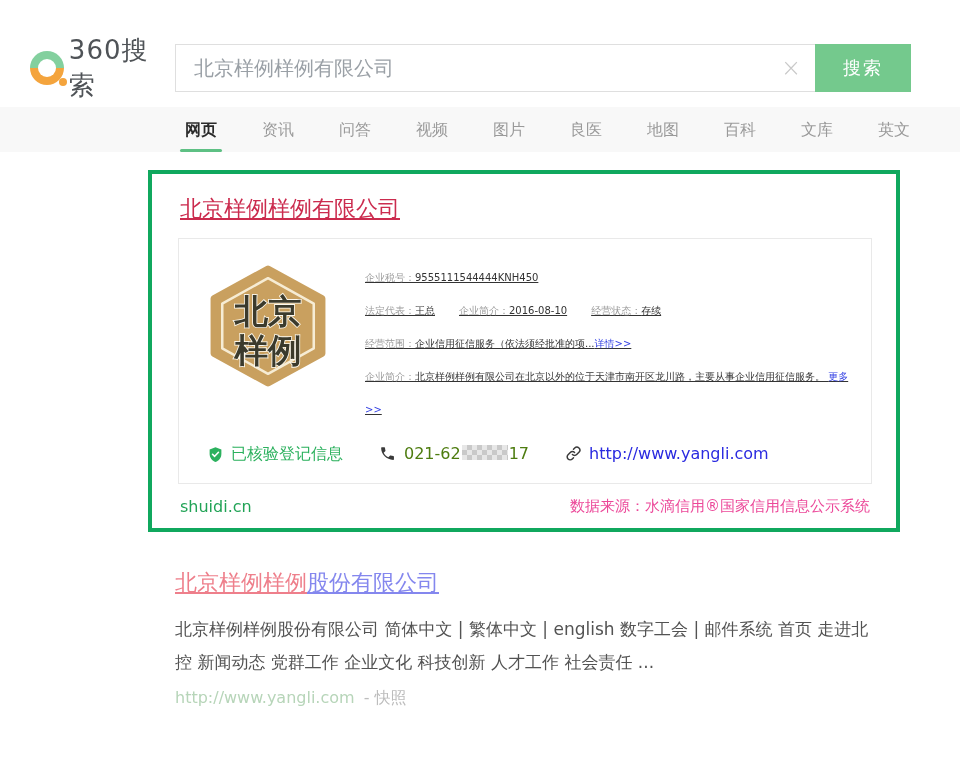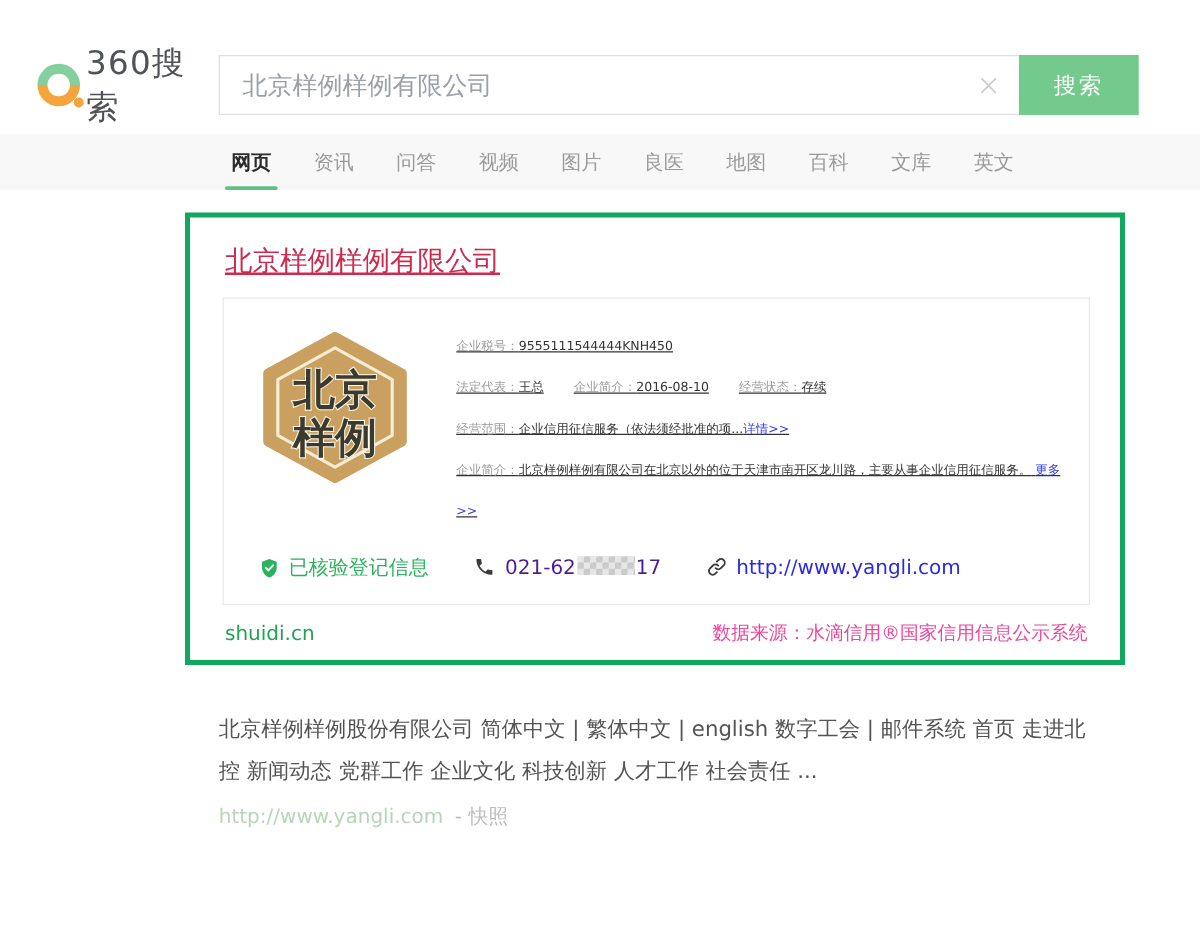--- a/index.html
+++ b/index.html
@@ -22,21 +22,21 @@
   .searchbox input { width:100%; height:100%; border:1px solid #dfdfdf; border-right:none;
     padding:0 44px 0 18px; font-size:20px; color:#9aa0a6; outline:none;
     font-family:"DejaVu Sans","Liberation Sans",sans-serif; }
   .clear { position:absolute; right:14px; top:50%; transform:translateY(-50%);
     font-size:24px; color:#c9c9c9; cursor:pointer; line-height:1; font-weight:300; }
   .search-btn { width:96px; height:48px; background:#74c98d; color:#fff; border:none;
     font-size:18px; letter-spacing:2px; cursor:pointer;
     font-family:"DejaVu Sans","Liberation Sans",sans-serif; }
   
   .tabs { margin-top:15px; height:45px; background:#f8f8f8; display:flex; align-items:center;
-    padding-left:185px; gap:34px; }
+    padding-left:185px; gap:45px; }
   .tab { position:relative; font-size:16px; color:#9a9a9a; height:45px; line-height:45px;
     cursor:pointer; white-space:nowrap; }
   .tab.active { color:#2b2b2b; font-weight:bold; }
   .tab.active::after { content:""; position:absolute; left:50%; transform:translateX(-50%);
     bottom:0; width:42px; height:3px; background:#5ec084; border-radius:2px; }
   
   .vip-card { margin:18px 0 0 148px; width:752px; border:4px solid #10a85e; background:#fff;
     padding:20px 24px 12px 26px; }
   .title1 { display:inline-block; font-size:22px; color:#cb2b4e; text-decoration:underline;
     cursor:pointer; margin-left:2px; }
@@ -46,21 +46,21 @@
   .badge text { font-size:33px; font-weight:bold; fill:#3b3a2c; stroke:#fdf9ee; stroke-width:1.6px;
     paint-order:stroke; text-anchor:middle; font-family:"DejaVu Sans","Liberation Sans",sans-serif; }
   .fields { flex:1; margin-left:36px; font-size:10px;text-decoration:underline; }
   .frow { line-height:33px; }
   .lbl { color:#9b9b9b; }
   .val { color:#333; }
   .gap { margin-left:24px; }
   .blue-link { color:#3340e3; cursor:pointer; text-decoration:none; }
   .contact-row { display:flex; align-items:flex-start; gap:36px; margin-top:18px; font-size:16px; }
   .verified { display:flex; align-items:center; gap:7px; color:#2cb15e; }
-  .phone { display:flex; align-items:center; gap:8px; color:#4c1d95; }
+  .phone { display:flex; align-items:center; gap:8px; color:#4d7c0f; }
   .mosaic { display:inline-block; width:46px; height:15px; margin:0 1px; vertical-align:-1px;
     background-image:
       linear-gradient(45deg,#c9c9c9 25%,transparent 25%,transparent 75%,#c9c9c9 75%),
       linear-gradient(45deg,#c9c9c9 25%,#e7e7e7 25%,#e7e7e7 75%,#c9c9c9 75%);
     background-size:10px 10px; background-position:0 0,5px 5px; }
   .site-link { display:flex; align-items:center; gap:7px; color:#2a2ae0; cursor:pointer; }
   .icon16 { width:17px; height:17px; flex:none; }
   .card-footer { display:flex; justify-content:space-between; align-items:flex-start; margin-top:13px;
     padding:0 2px; }
   .card-site { font-size:16px; color:#21a356; cursor:pointer; }
@@ -157,20 +157,23 @@
       </div>
     </div>
 
     <div class="card-footer">
       <span class="card-site">shuidi.cn</span>
       <span class="card-source">数据来源：水滴信用®国家信用信息公示系统</span>
     </div>
   </section>
 
   <section class="result2">
+    <a class="title2">
+      <span class="t2-hl">北京样例样例</span><span class="t2-rest">股份有限公司</span>
+    </a>
     <p class="snippet">北京样例样例股份有限公司 简体中文 | 繁体中文 | english 数字工会 | 邮件系统 首页 走进北控 新闻动态 党群工作 企业文化 科技创新 人才工作 社会责任 ...</p>
     <p class="urlline">
       <span class="url-green">http://www.yangli.com</span>
       <span class="cached">- 快照</span>
     </p>
   </section>
 
 </main>
 
 </body></html>

